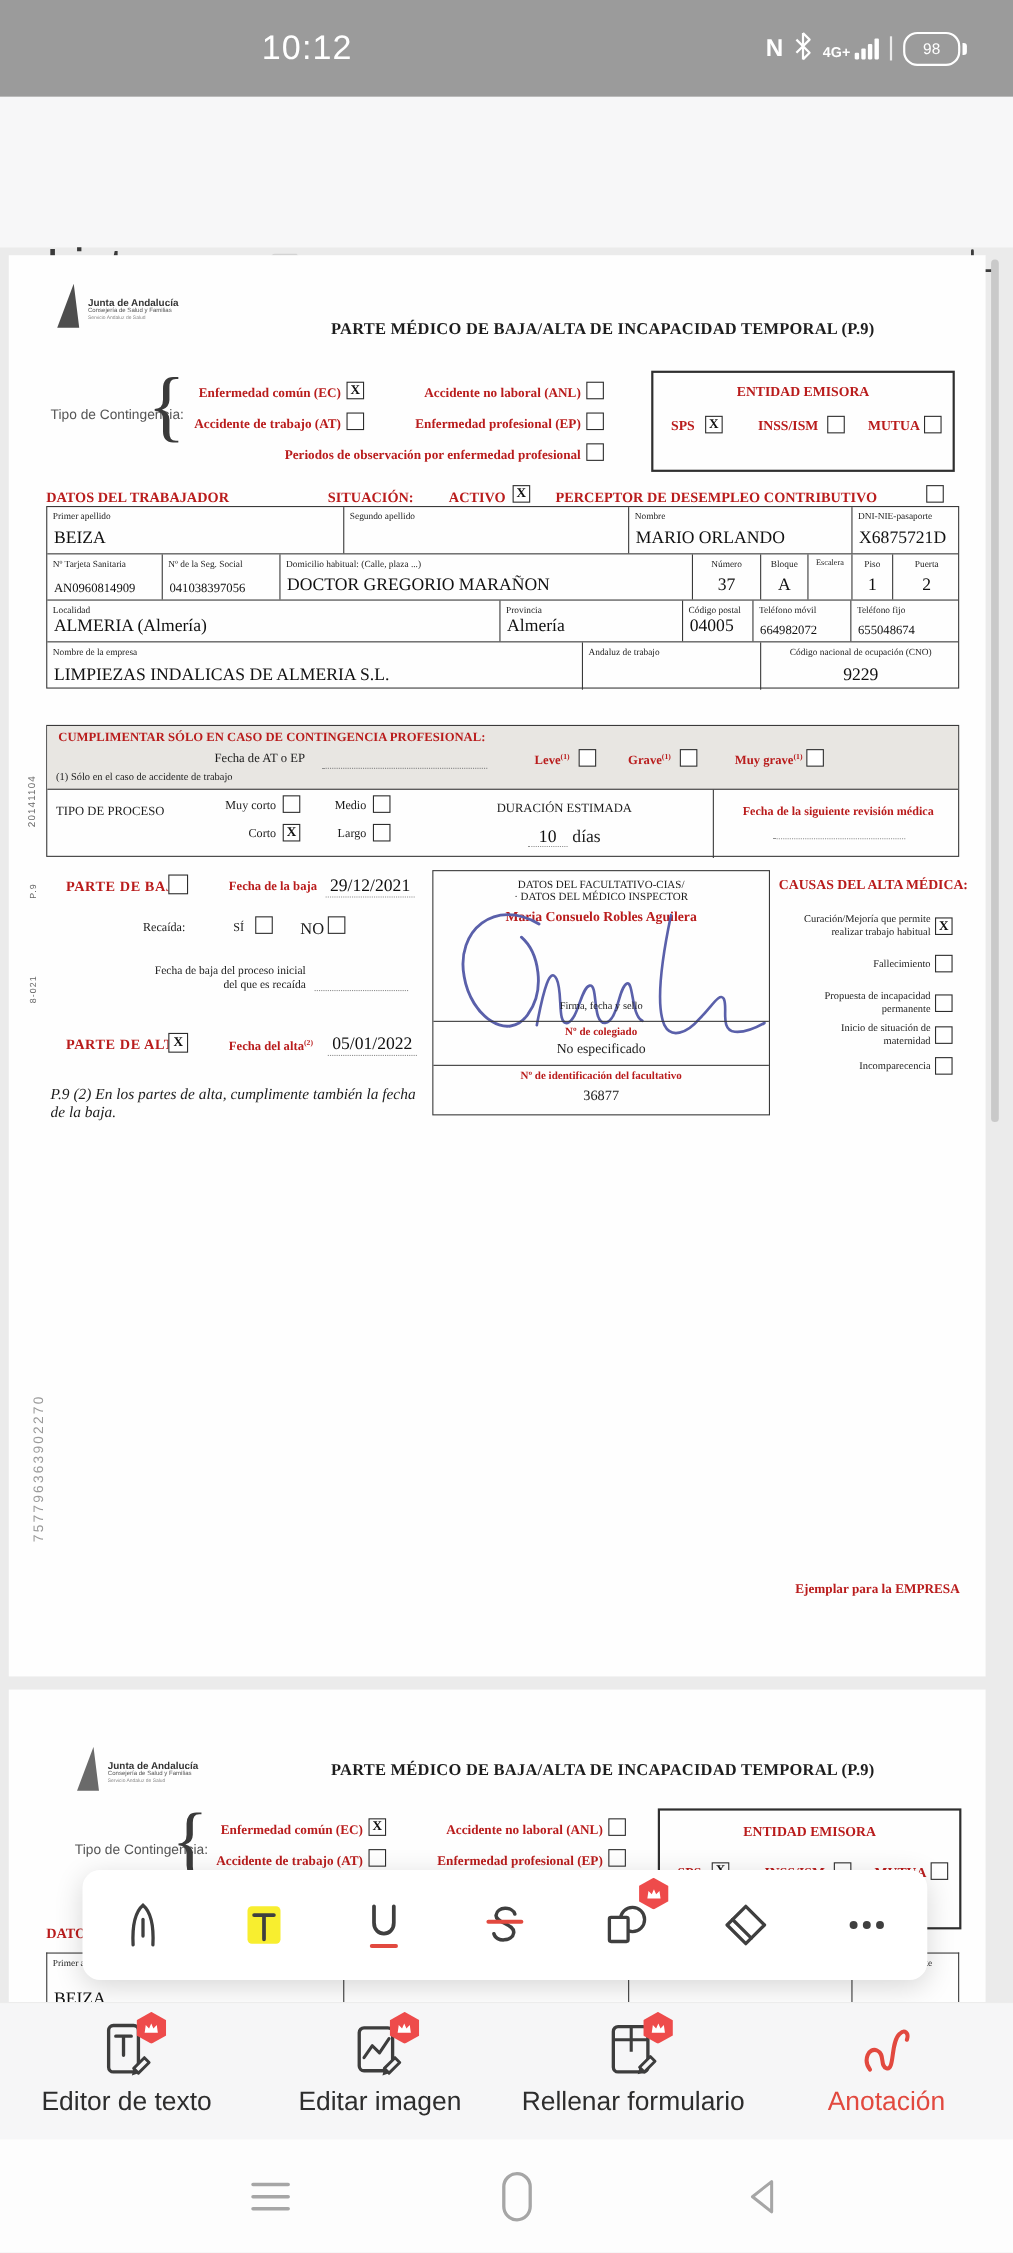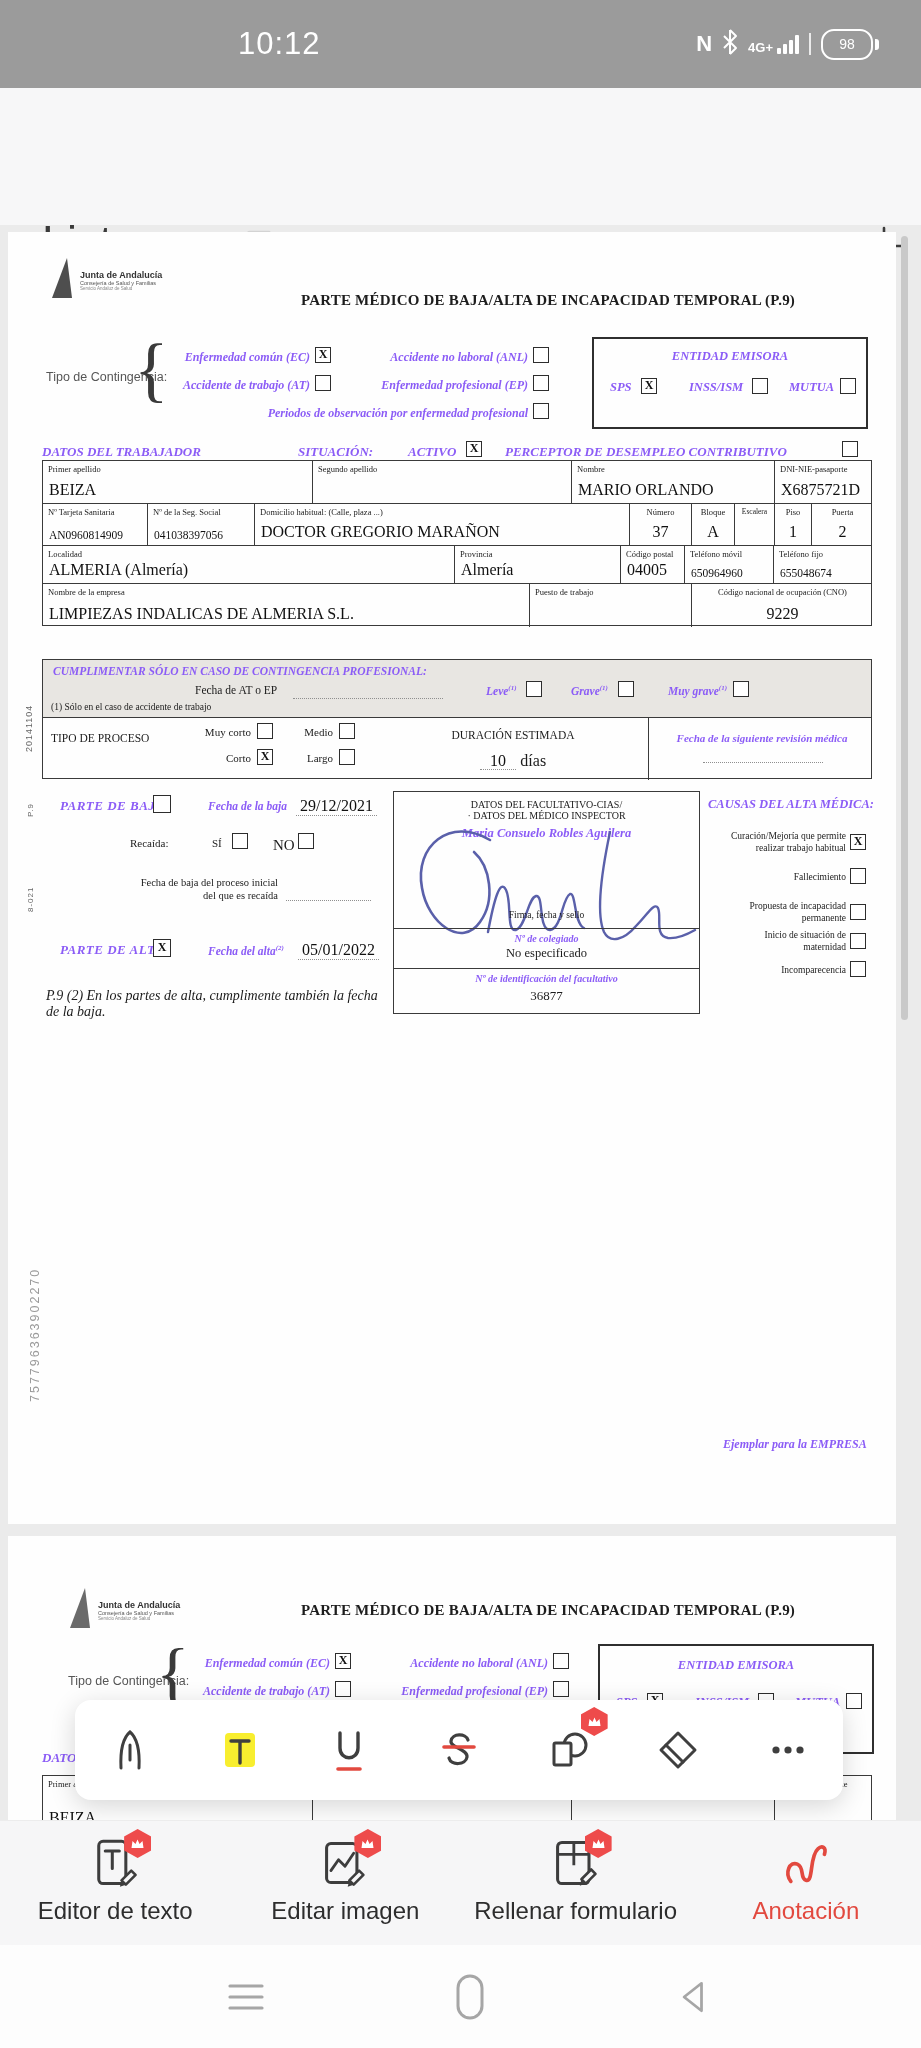--- a/index.html
+++ b/index.html
@@ -26,21 +26,21 @@
   #page2{left:8px;top:1536px;width:888px;height:286px;overflow:hidden;}
   #scrollbar{left:901px;top:236px;width:7px;height:784px;background:#c9c9c9;border-radius:4px;}
   .ftitle{font-family:"Liberation Serif",serif;font-weight:700;font-size:15px;color:#1d1d1d;letter-spacing:.2px;text-align:center;}
   .logo-tri{width:0;height:0;border-left:15px solid transparent;border-right:5px solid transparent;border-bottom:40px solid #4e4e4e;}
   .logo-t1{font-size:9px;color:#333;font-weight:700;}
   .logo-t2{font-size:5.5px;color:#555;}
   .logo-t3{font-size:4.5px;color:#888;}
   .cb{display:inline-block;box-sizing:border-box;width:16px;height:16px;border:1.6px solid #2d2d2d;font-family:"Liberation Serif",serif;font-weight:700;font-size:12px;line-height:13px;text-align:center;color:#111;background:#fff;}
   .fl{font-family:"Liberation Serif",serif;font-size:8.5px;color:#222;}
   .fv{font-family:"Liberation Serif",serif;font-size:16px;color:#101010;}
-  .fb{font-family:"Liberation Serif",serif;font-weight:700;color:#8b5cf6;font-style:italic;}
+  .fb{font-family:"Liberation Serif",serif;font-weight:700;color:#b91c1c;}
   .fs{font-family:"Liberation Serif",serif;color:#1b1b1b;}
   .dot{border-bottom:1.2px dotted #8f8f8f;}
   .tbl{border:1.3px solid #3a3a3a;box-sizing:border-box;}
   .trow{position:absolute;left:0;width:100%;box-sizing:border-box;border-top:1.3px solid #3a3a3a;}
   .trow.first{border-top:none;}
   .tc{position:absolute;top:0;height:100%;box-sizing:border-box;border-left:1.3px solid #3a3a3a;}
   .tc.first{border-left:none;}
   .tc .fl{position:absolute;left:5px;top:3px;white-space:nowrap;}
   .tc .fv{position:absolute;left:6px;bottom:4px;white-space:nowrap;}
   .tc.ctr .fv{left:0;width:100%;text-align:center;}
@@ -229,34 +229,34 @@
         <div class="tc" style="left:379px;width:198px;margin-left:32px;">
             <span class="fl">Provincia</span>
             <span class="fv">Almería</span>
           </div>
         <div class="tc" style="left:577px;width:64px;">
             <span class="fl">Código postal</span>
             <span class="fv">04005</span>
           </div>
         <div class="tc" style="left:641px;width:89px;">
             <span class="fl">Teléfono móvil</span>
-            <span class="fv" style="font-size:11.5px;">650964960</span>
+            <span class="fv" style="font-size:11.5px;">664982072</span>
           </div>
         <div class="tc" style="left:730px;width:100px;">
             <span class="fl">Teléfono fijo</span>
             <span class="fv" style="font-size:11.5px;">655048674</span>
           </div>
       </div>
       <div class="trow" style="top:122px;height:44px;">
         <div class="tc first" style="left:0;width:486px;">
             <span class="fl">Nombre de la empresa</span>
             <span class="fv">LIMPIEZAS INDALICAS DE ALMERIA S.L.</span>
           </div>
         <div class="tc" style="left:486px;width:162px;">
-            <span class="fl">Puesto de trabajo</span>
+            <span class="fl">Andaluz de trabajo</span>
             <span class="fv"></span>
           </div>
         <div class="tc ctr" style="left:648px;width:182px;">
             <span class="fl">Código nacional de ocupación (CNO)</span>
             <span class="fv">9229</span>
           </div>
       </div>
     </div>
 
     <div class="a vert rot-label" style="left:16px;top:520px;">20141104</div>

